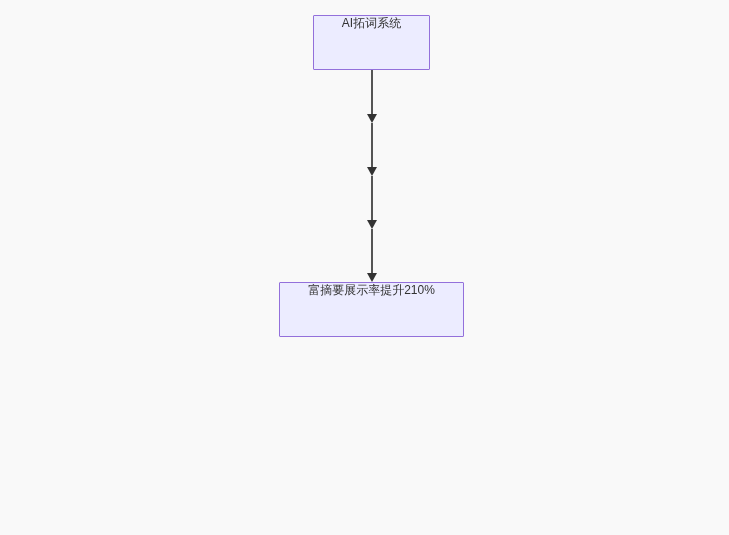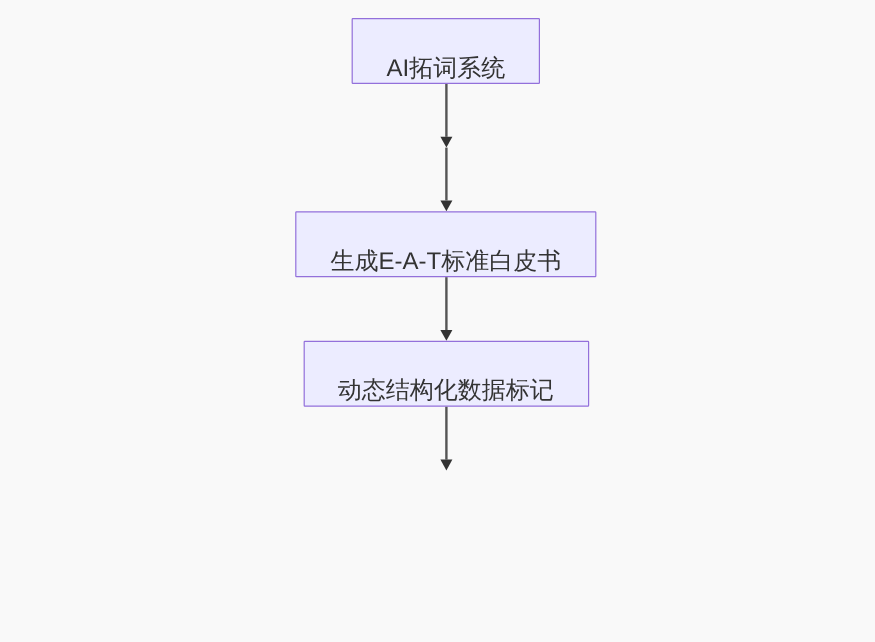--- a/index.html
+++ b/index.html
@@ -26,24 +26,24 @@
     display: flex;
     flex-direction: column;
     align-items: center;
   }
   .flow-node {
     min-height: 55px;
     background: var(--node-fill);
     border: 1px solid var(--node-border);
     border-radius: 1px;
     display: flex;
-    align-items: flex-end;
+    align-items: flex-start;
     justify-content: center;
     padding: 0 28px;
-    font-size: 20px;
+    font-size: 12px;
     color: var(--text-color);
     white-space: nowrap;
     line-height: 1.2;
   }
   .flow-connector {
     height: 53px;
     width: 12px;
     display: flex;
     flex-direction: column;
     align-items: center;
@@ -74,32 +74,29 @@
     <div class="edge-line"></div>
     <div class="arrowhead-icon"></div>
   </div>
 
 
   <div class="flow-connector">
     <div class="edge-line"></div>
     <div class="arrowhead-icon"></div>
   </div>
 
-  <div class="flow-node">
-    <span>生成E-A-T标准白皮书</span>
+
+  <div class="flow-connector">
+    <div class="edge-line"></div>
+    <div class="arrowhead-icon"></div>
   </div>
+
 
   <div class="flow-connector">
     <div class="edge-line"></div>
     <div class="arrowhead-icon"></div>
   </div>
 
   <div class="flow-node">
-    <span>动态结构化数据标记</span>
+    <span>富摘要展示率提升210%</span>
   </div>
-
-  <div class="flow-connector">
-    <div class="edge-line"></div>
-    <div class="arrowhead-icon"></div>
-  </div>
-
 
 </div>
 
 </body></html>

